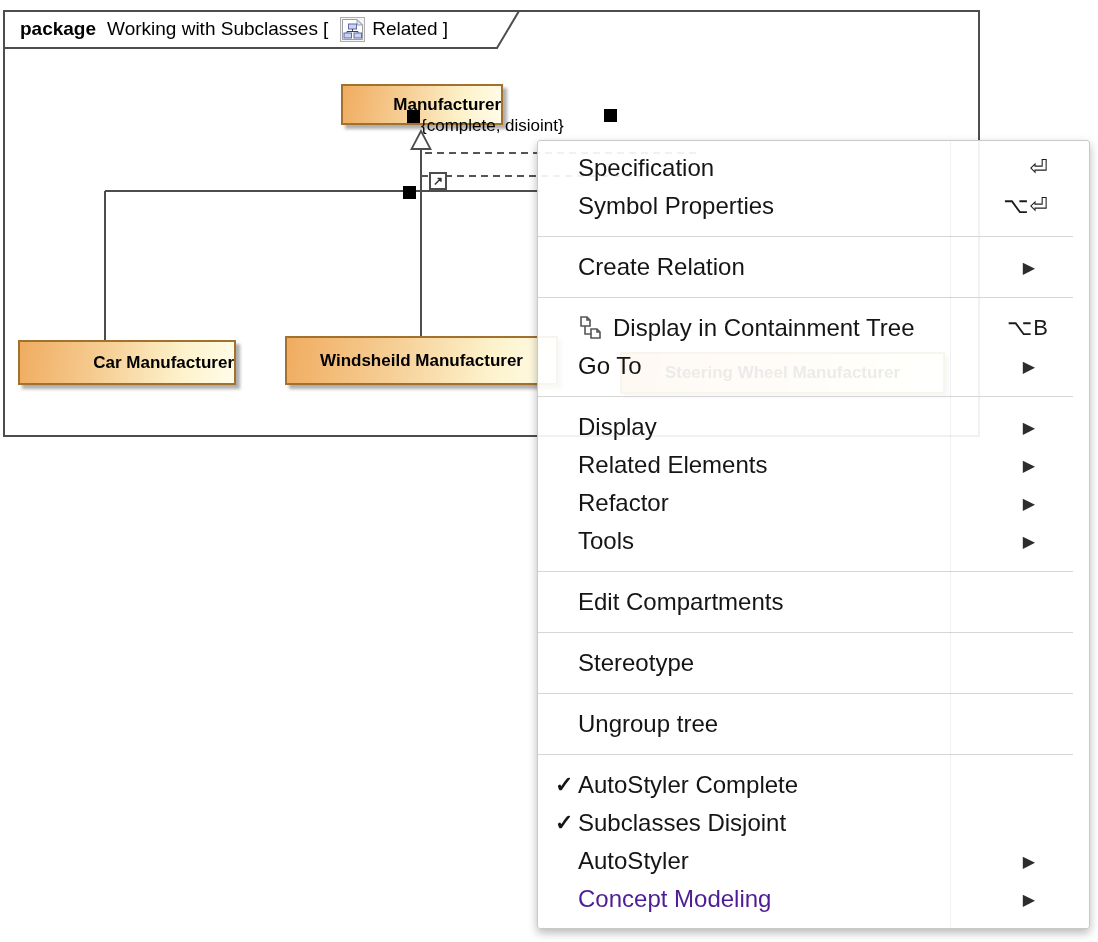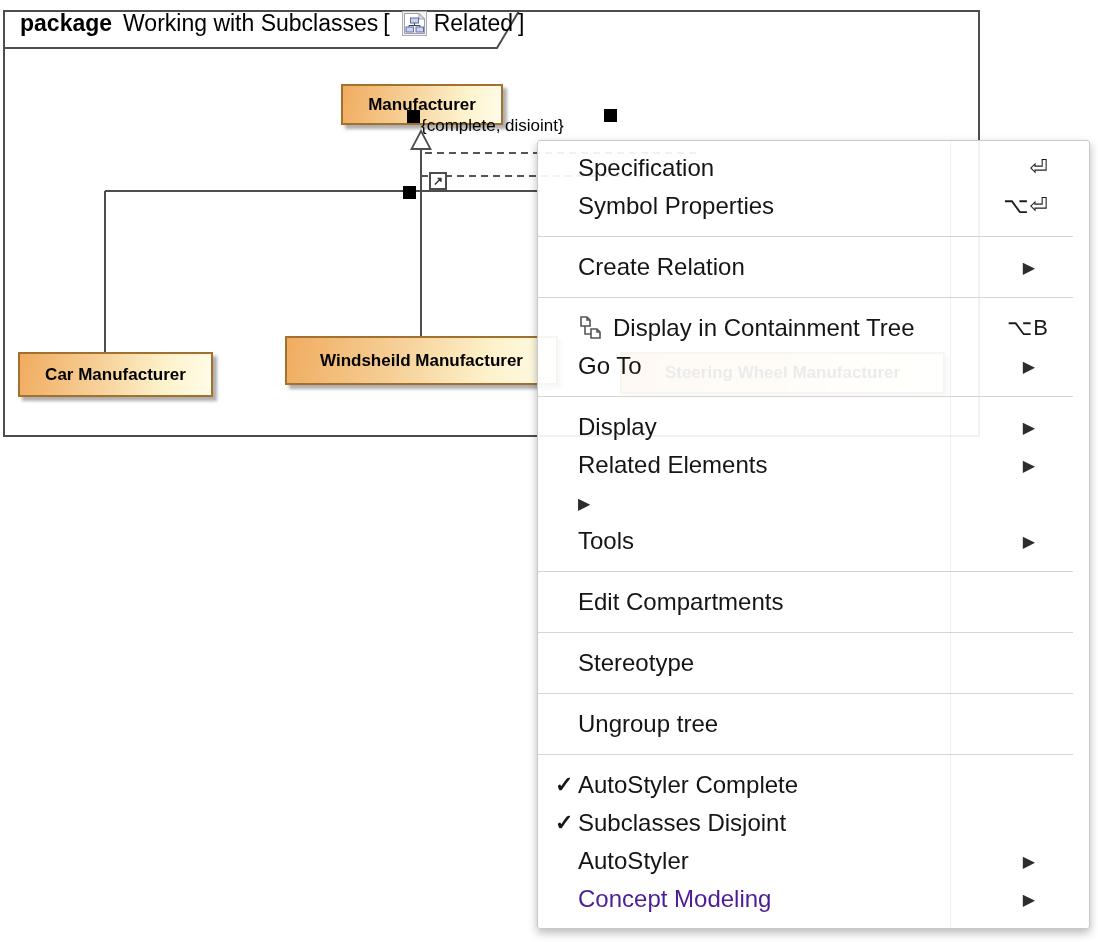--- a/index.html
+++ b/index.html
@@ -11,29 +11,29 @@
   #diagram-svg { position:absolute; left:0; top:0; z-index:1; }
 
   .uml-class {
     position:absolute; z-index:2;
     display:flex; align-items:center; justify-content:center;
     background:linear-gradient(100deg,#f0ac60 0%, #f6cf96 40%, #fdf2cb 75%, #fffce9 100%);
     border:2px solid #a1712d;
     box-shadow:4px 4px 3px rgba(110,110,110,0.55);
     font-weight:bold; font-size:17px; color:#000; white-space:nowrap;
   }
-  #cls-manufacturer { left:341px; top:84px;  width:162px; height:41px; }
-  #cls-car          { left:18px;  top:352px; width:195px; height:45px; }
+  #cls-manufacturer { left:341px; top:84px;  width:162px; height:41px;justify-content:flex-end; }
+  #cls-car          { left:18px;  top:340px; width:218px; height:45px;justify-content:flex-end; }
   #cls-windsheild   { left:285px; top:336px; width:273px; height:49px; }
   #cls-steering     { left:620px; top:352px; width:325px; height:42px; }
 
   #frame-tab-text {
     position:absolute; left:3px; top:10px; height:38px; z-index:3;
-    display:flex; padding-left:17px;
-    font-size:23px; color:#000; white-space:nowrap;
+    display:flex; align-items:center; padding-left:17px;
+    font-size:19px; color:#000; white-space:nowrap;
   }
   #frame-tab-text .kw { font-weight:bold; margin-right:11px; }
   #frame-tab-text .bracket { margin:0 5px; }
   #frame-tab-text .dg-icon { margin:0 6px; display:inline-flex; }
 
   .constraint-label {
     position:absolute; left:421px; top:116px; z-index:3;
     font-size:17px; color:#000; white-space:nowrap;
   }
 
@@ -177,20 +177,21 @@
         <div class="menu-sep"></div>
         <div class="mi">
           <span class="lbl">Display</span>
           <span class="arr">▶</span>
         </div>
         <div class="mi">
           <span class="lbl">Related Elements</span>
           <span class="arr">▶</span>
         </div>
         <div class="mi">
+          <span class="lbl">Refactor</span>
           <span class="arr">▶</span>
         </div>
         <div class="mi">
           <span class="lbl">Tools</span>
           <span class="arr">▶</span>
         </div>
         <div class="menu-sep"></div>
         <div class="mi">
           <span class="lbl">Edit Compartments</span>
         </div>

